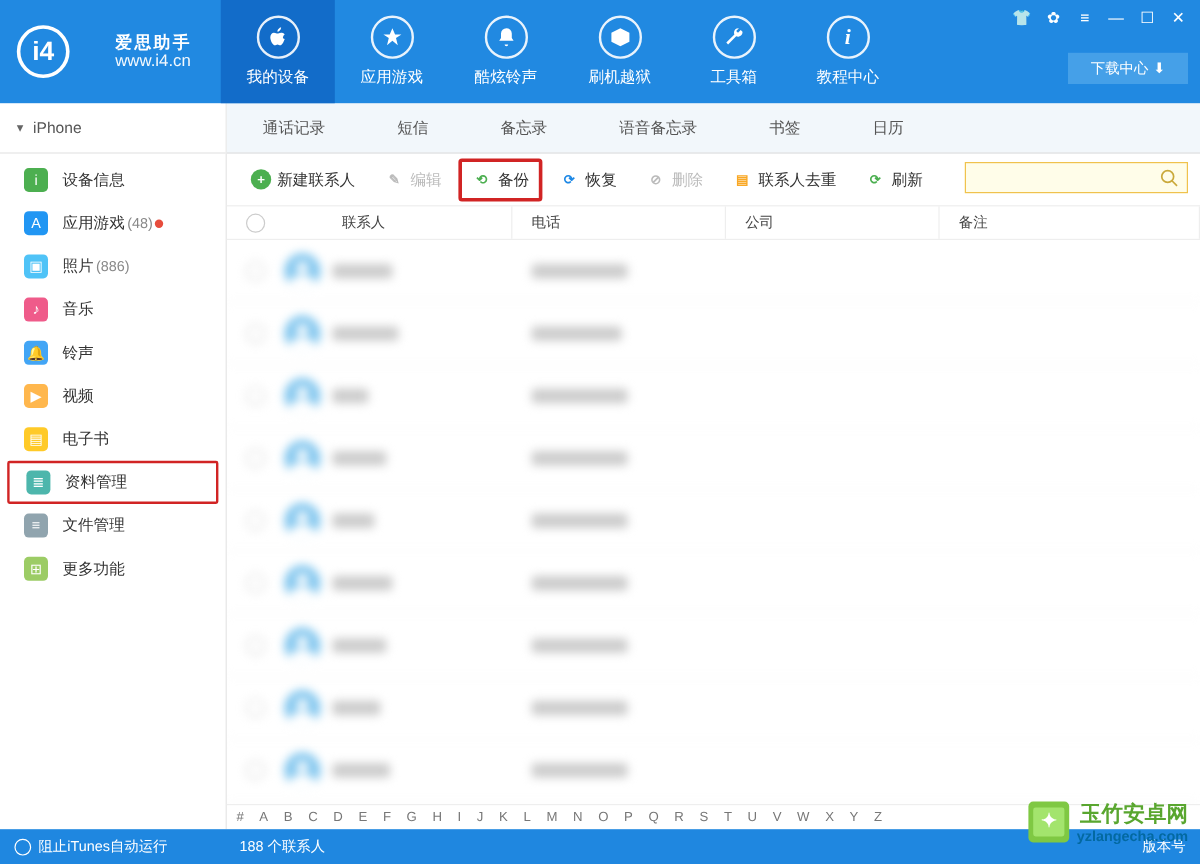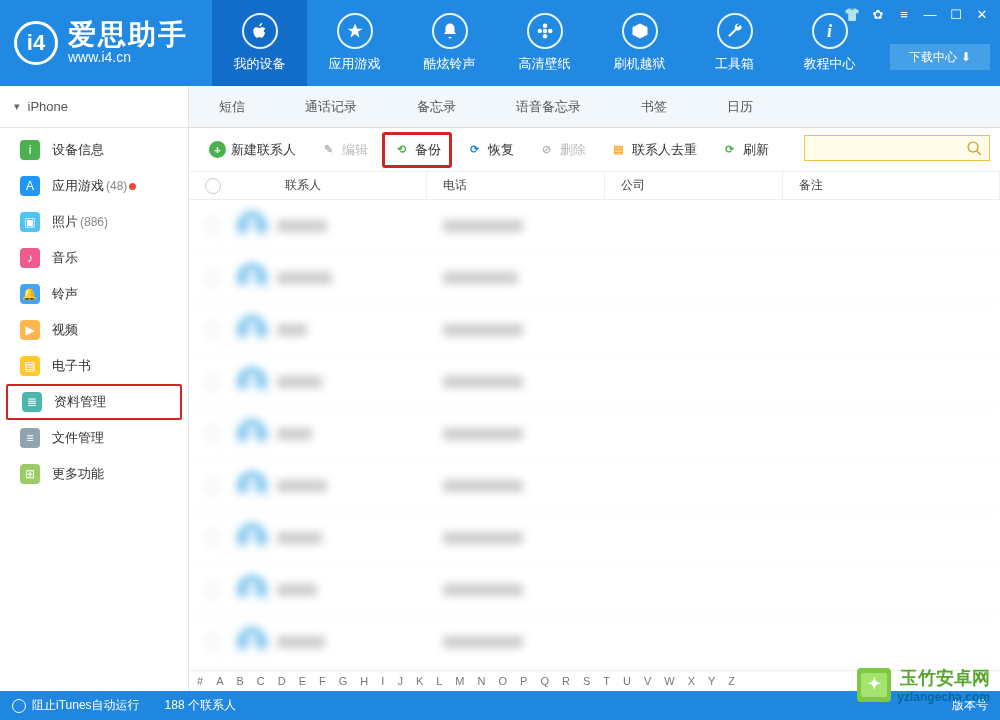--- a/index.html
+++ b/index.html
@@ -1,23 +1,23 @@
 <!DOCTYPE html>
 <html><head>
 <meta charset="utf-8">
 <style>
 * { margin:0; padding:0; box-sizing:border-box; font-family:"Microsoft YaHei","PingFang SC",Arial,sans-serif; }
 body { width:1000px; height:720px; background:#fff; overflow:hidden; position:relative; }
 
 
 .hdr { height:86px; background:#2189e1; display:flex; color:#fff; position:relative; }
-.logo-wrap { display:flex; align-items:center; padding:0 10px 0 14px; }
+.logo-wrap { display:flex; align-items:center; padding:0 10px 0 14px;gap:28px; }
 .logo-circ { width:44px; height:44px; border:3px solid #fff; border-radius:50%; display:flex; align-items:center; justify-content:center; font-size:22px; font-weight:bold; color:#fff; }
 .logo-txt { margin-left:10px; }
-.logo-title { font-size:28px; font-weight:bold; letter-spacing:2px; line-height:1; }
+.logo-title { font-size:14px; font-weight:bold; letter-spacing:2px; line-height:1; }
 .logo-url { font-size:14px; line-height:1.2; opacity:.95; }
 .top-nav { display:flex; align-items:center; margin-left:14px; }
 .top-item { width:95px; height:86px; display:flex; flex-direction:column; align-items:center; justify-content:center; cursor:pointer; }
 .top-item.active { background:#126cc9; }
 .top-icon { width:36px; height:36px; border:2px solid rgba(255,255,255,.9); border-radius:50%; display:flex; align-items:center; justify-content:center; margin-bottom:6px; }
 .top-icon svg { width:18px; height:18px; fill:#fff; }
 .top-icon .glyph { font-size:18px; font-style:italic; font-family:Georgia,serif; font-weight:bold; }
 .top-label { font-size:13px; }
 
 
@@ -122,32 +122,20 @@
       <div class="top-icon">
           <svg viewBox="0 0 24 24">
             <path d="M12 2a6 6 0 00-6 6v5l-2 3h16l-2-3V8a6 6 0 00-6-6zm0 20a2 2 0 002-2h-4a2 2 0 002 2z"></path>
           </svg>
         </div>
       <span class="top-label">酷炫铃声</span>
     </div>
     <div class="top-item">
       <div class="top-icon">
           <svg viewBox="0 0 24 24">
-            <circle cx="12" cy="12" r="3"></circle>
-            <circle cx="12" cy="5" r="3"></circle>
-            <circle cx="12" cy="19" r="3"></circle>
-            <circle cx="5" cy="12" r="3"></circle>
-            <circle cx="19" cy="12" r="3"></circle>
-          </svg>
-        </div>
-      <span class="top-label">高清壁纸</span>
-    </div>
-    <div class="top-item">
-      <div class="top-icon">
-          <svg viewBox="0 0 24 24">
             <path d="M12 2l10 5v10l-10 5L2 17V7z"></path>
           </svg>
         </div>
       <span class="top-label">刷机越狱</span>
     </div>
     <div class="top-item">
       <div class="top-icon">
           <svg viewBox="0 0 24 24">
             <path d="M21 6a5 5 0 01-7 5L5 20l-2-2 9-9a5 5 0 015-7l-3 3 2 2 3-3z"></path>
           </svg>
@@ -222,22 +210,22 @@
         </div>
       <div class="side-item">
           <span class="side-ico" style="background:#9ccc65">⊞</span>
           <span>更多功能</span>
         </div>
     </div>
   </div>
 
   <div class="content">
     <div class="subtabs">
+      <div class="subtab">通话记录</div>
       <div class="subtab">短信</div>
-      <div class="subtab">通话记录</div>
       <div class="subtab">备忘录</div>
       <div class="subtab">语音备忘录</div>
       <div class="subtab">书签</div>
       <div class="subtab">日历</div>
     </div>
 
     <div class="toolbar">
       <div class="tbtn">
           <span class="tico t-add">+</span>
           <span>新建联系人</span>
@@ -425,21 +413,21 @@
         <span>X</span>
         <span>Y</span>
         <span>Z</span>
       </div>
   </div>
 </div>
 
 <div class="status">
   <span class="status-chk"></span>
   <span>阻止iTunes自动运行</span>
-  <span style="margin-left:25px">188 个联系人</span>
+  <span style="margin-left:60px">188 个联系人</span>
   <span class="status-right">版本号</span>
 </div>
 
 <div class="watermark">
   <div class="wm-ico"></div>
   <div>
     <div>玉竹安卓网</div>
     <div class="wm-site">yzlangecha.com</div>
   </div>
 </div>

